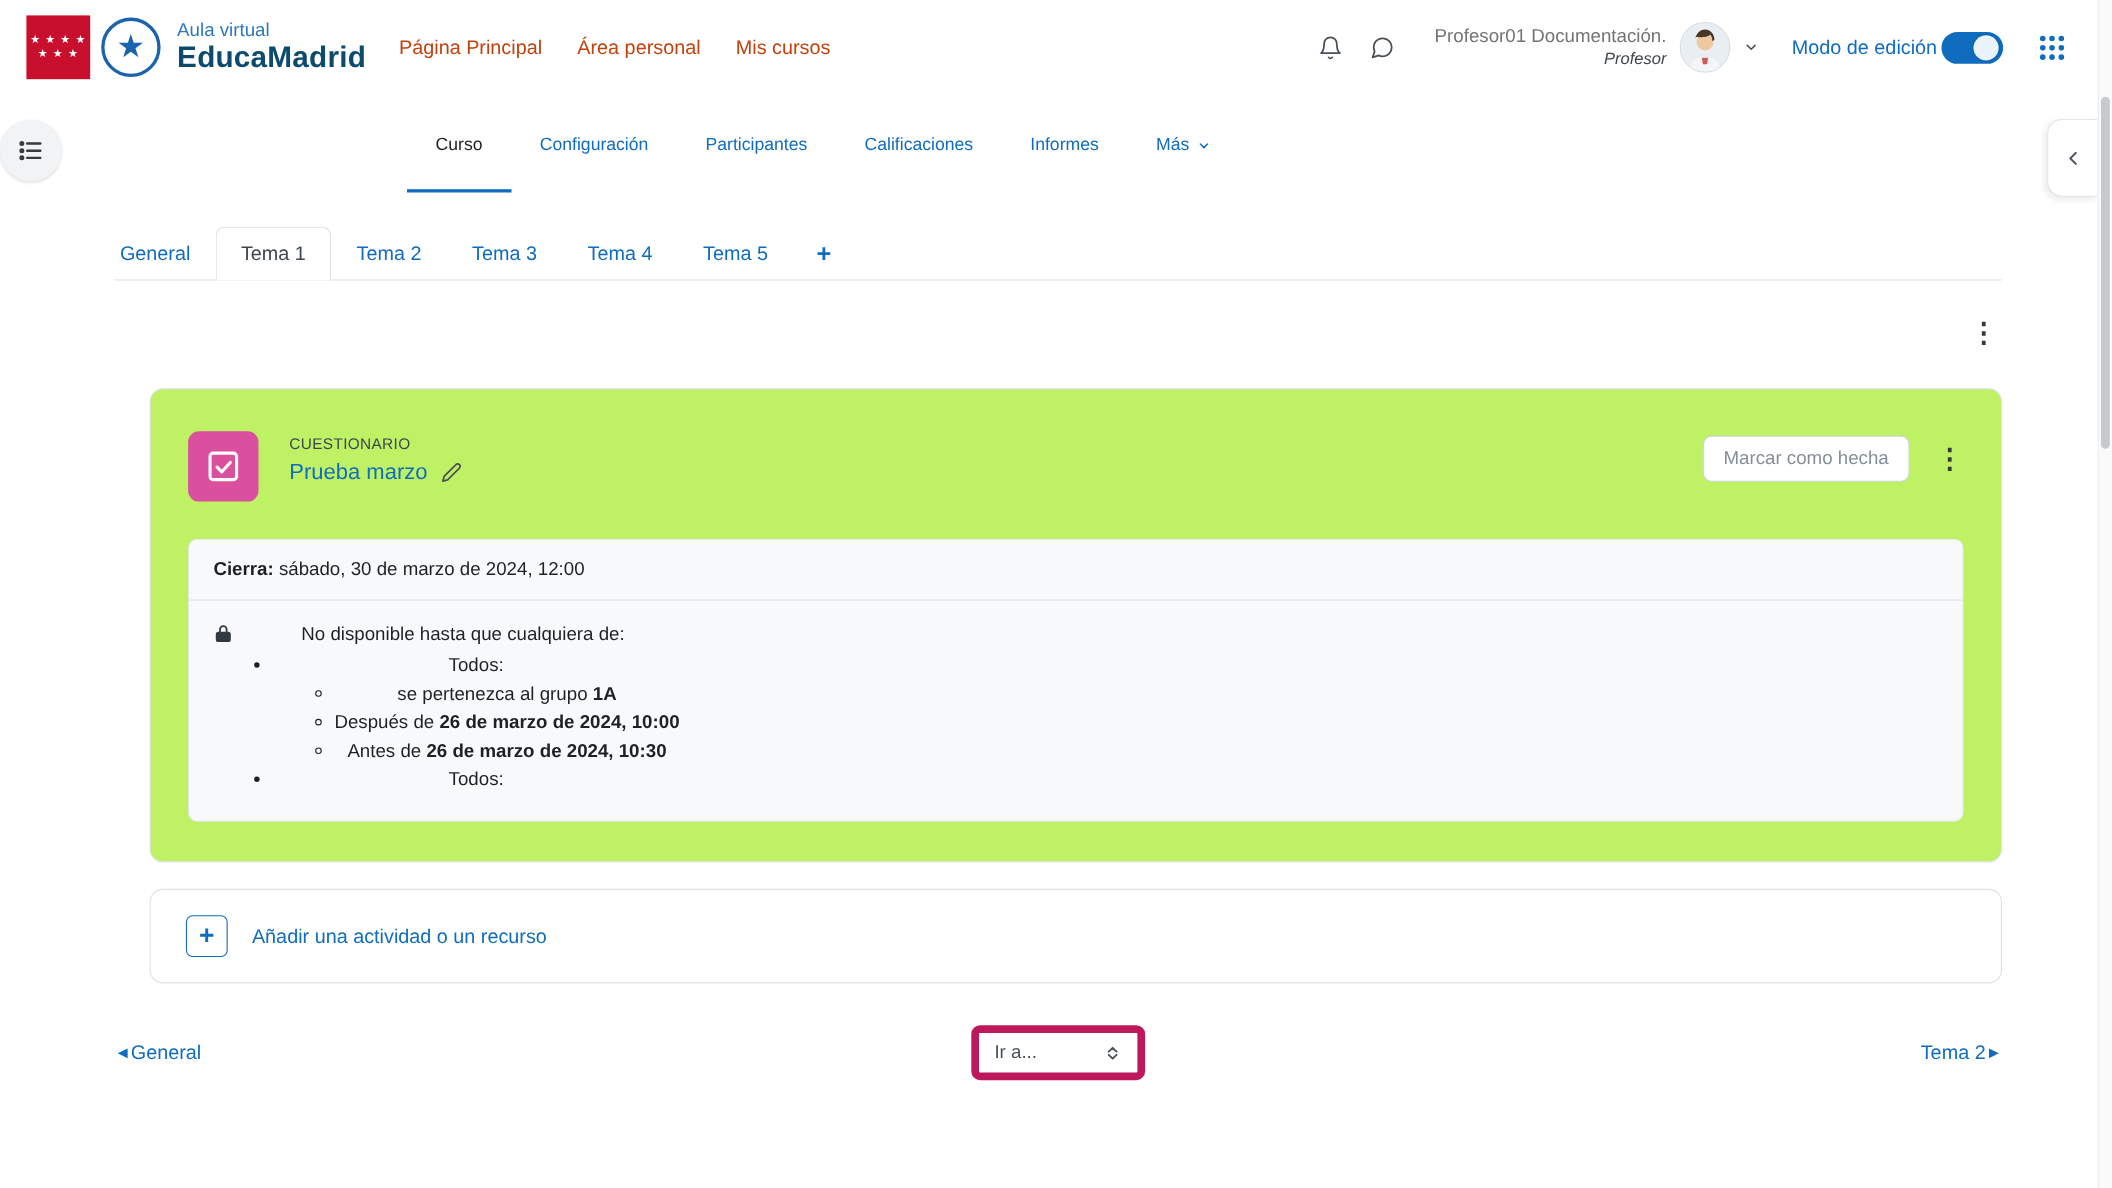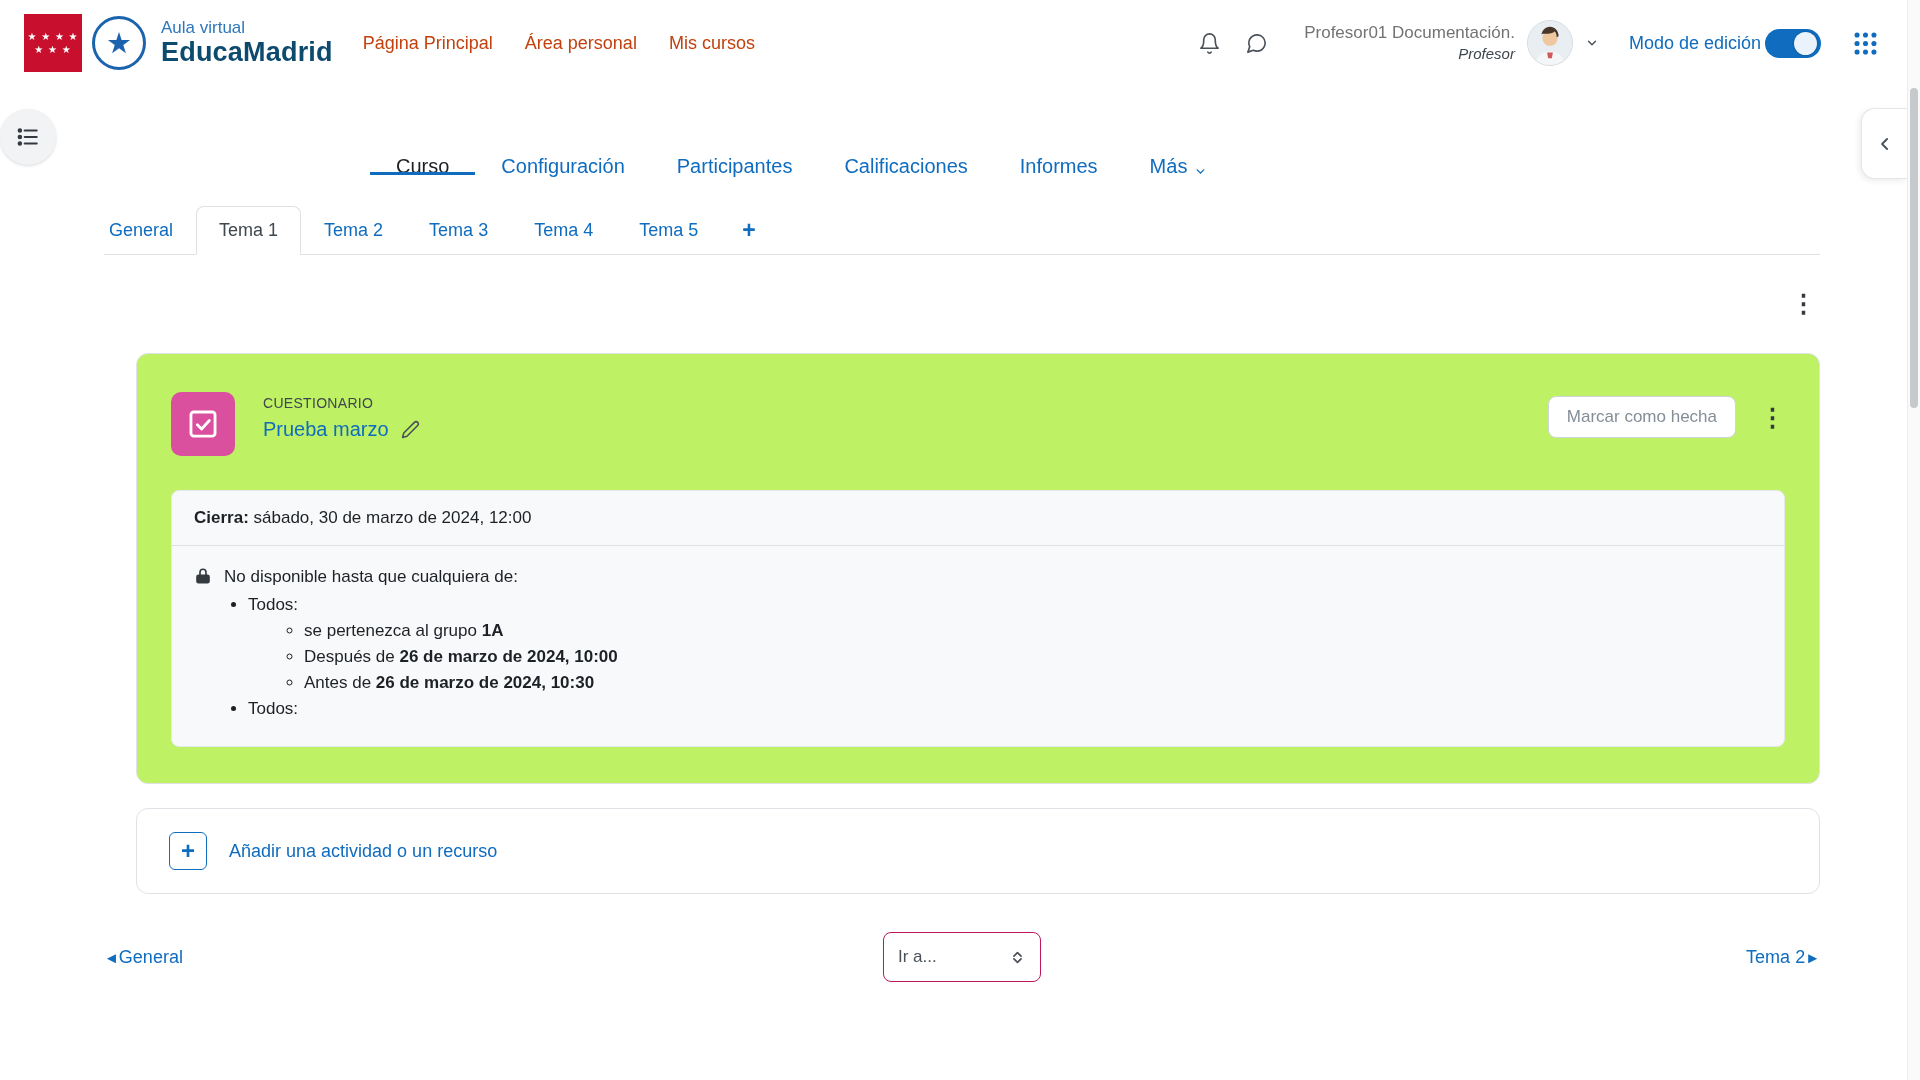--- a/index.html
+++ b/index.html
@@ -37,21 +37,21 @@
   .caret { color: #495057; display: flex; }
   .edit-mode { display: flex; align-items: center; gap: 4px; margin-left: 30px; color: #0f6cbf; font-size: 18px; white-space: nowrap; }
   .switch { width: 56px; height: 29px; background: #0f6cbf; border-radius: 15px; position: relative; display: inline-block; flex: none; }
   .knob { position: absolute; top: 3px; right: 4px; width: 23px; height: 23px; background: #eaf3fb; border-radius: 50%; box-shadow: 0 0 2px rgba(0,0,0,.35); }
   .apps-btn { margin-left: 30px; color: #0f6cbf; }
 
   
   .subnav { position: relative; height: 92px; background: #fff; }
   .course-index-btn { position: absolute; left: 0; top: 23px; width: 56px; height: 56px; border-radius: 50%; background: #f1f3f5; display: flex; align-items: center; justify-content: center; color: #343a40; box-shadow: 0 1px 3px rgba(0,0,0,.15); }
   .course-tabs { display: flex; align-items: stretch; height: 100%; margin-left: 370px; }
-  .ctab { display: flex; align-items: flex-end; gap: 7px; padding: 0 26px; color: #0f6cbf; font-size: 20px; position: relative; }
+  .ctab { display: flex; align-items: center; gap: 7px; padding: 0 26px; color: #0f6cbf; font-size: 16px; position: relative; }
   .ctab.active { color: #1d2125; }
   .ctab.active::after { content: ""; position: absolute; left: 0; right: 0; bottom: 3px; height: 3px; background: #0f6cbf; }
   .drawer-toggle { position: absolute; top: 22px; right: 13px; width: 46px; height: 71px; background: #fff; border: 1px solid #e4e6e8; border-right: none; border-radius: 14px 0 0 14px; box-shadow: -2px 2px 6px rgba(0,0,0,.08); display: flex; align-items: center; justify-content: center; color: #495057; }
 
   
   .container { margin: 0 100px 0 104px; }
 
   .section-tabs { display: flex; align-items: flex-end; margin-top: 28px; border-bottom: 1px solid #dee2e6; }
   .stab { padding: 13px 22px; font-size: 18px; color: #0f6cbf; border: 1px solid transparent; margin-bottom: -1px; border-radius: 8px 8px 0 0; display: flex; align-items: center; }
   .stab:first-child { padding-left: 4px; }
@@ -68,41 +68,41 @@
   .activity-titles { margin-left: 28px; padding-top: 3px; }
   .activity-type { font-size: 14px; color: #3e464e; letter-spacing: .3px; display: block; }
   .activity-name-row { display: flex; align-items: center; gap: 12px; margin-top: 7px; }
   .activity-name { color: #0f6cbf; font-size: 20px; }
   .edit-pencil { color: #495057; display: flex; }
   .activity-actions { margin-left: auto; display: flex; align-items: center; gap: 24px; padding-top: 4px; }
   .completion-btn { border: 1px solid #ced4da; border-radius: 8px; padding: 10px 18px; font-size: 17px; color: #848e98; background: #fff; white-space: nowrap; }
 
   .info-box { margin-top: 34px; background: #f8f9fa; border: 1px solid #e6e9ec; border-radius: 8px; }
   .dates-row { padding: 17px 22px; font-size: 17px; border-bottom: 1px solid #dee2e6; color: #1d2125; }
-  .availability { display: flex; padding: 18px 22px 24px 22px; }
+  .availability { display: flex; padding: 18px 22px 24px 22px; text-align: center; }
   .lock { margin-top: 3px; color: #343a40; flex: none; display: flex; }
   .avail-content { margin-left: 12px; font-size: 17px; color: #1d2125; }
   .avail-intro { line-height: 26px; }
   .avail-list { list-style: disc; padding-left: 24px; margin-top: 2px; }
   .avail-list > li { line-height: 26px; }
   .avail-list ul { list-style: circle; padding-left: 56px; }
   .avail-list ul > li { line-height: 26px; }
 
   
   .add-activity { margin-top: 24px; margin-left: 32px; border: 1px solid #dee2e6; border-radius: 12px; height: 86px; display: flex; align-items: center; padding-left: 32px; gap: 22px; cursor: pointer; background: #fff; }
   .add-square { width: 38px; height: 38px; border: 1px solid #0f6cbf; border-radius: 6px; color: #0f6cbf; font-size: 24px; font-weight: bold; display: flex; align-items: center; justify-content: center; line-height: 1; flex: none; }
   .add-label { color: #0f6cbf; font-size: 18px; }
 
   
   .footer-nav { margin-top: 38px; display: grid; grid-template-columns: 1fr auto 1fr; align-items: center; }
   .jump-prev, .jump-next { color: #0f6cbf; font-size: 18px; display: flex; align-items: center; }
   .jump-prev { justify-self: start; }
   .jump-next { justify-self: end; }
   .arrow { font-size: 15px; line-height: 1; }
-  .jump-select { width: 158px; height: 50px; border: 1px solid #be185d; border-radius: 8px; background: #fff; display: flex; align-items: center; justify-content: space-between; padding: 0 14px; color: #495057; font-size: 17px; cursor: pointer; }
+  .jump-select { width: 158px; height: 50px; border: 7px solid #be185d; border-radius: 8px; background: #fff; display: flex; align-items: center; justify-content: space-between; padding: 0 14px; color: #495057; font-size: 17px; cursor: pointer; }
   .stepper { display: flex; color: #495057; }
 
   
   .scrollbar { position: absolute; top: 0; right: 0; width: 13px; height: 1080px; background: #fafafa; border-left: 1px solid #ececec; }
   .scroll-thumb { position: absolute; top: 88px; left: 2px; width: 8px; height: 320px; border-radius: 4px; background: #c6cacd; }
 </style>
 </head>
 <body>
 
 <header class="navbar">

